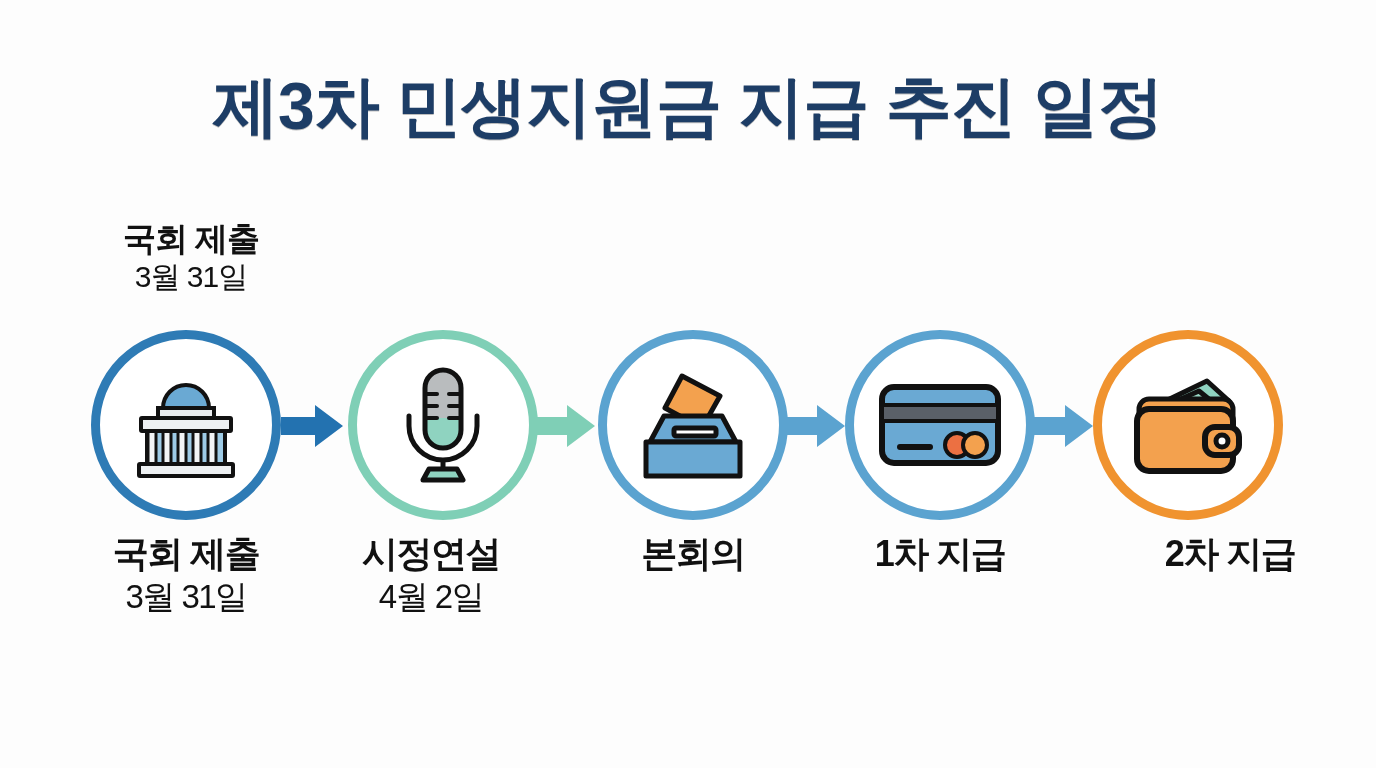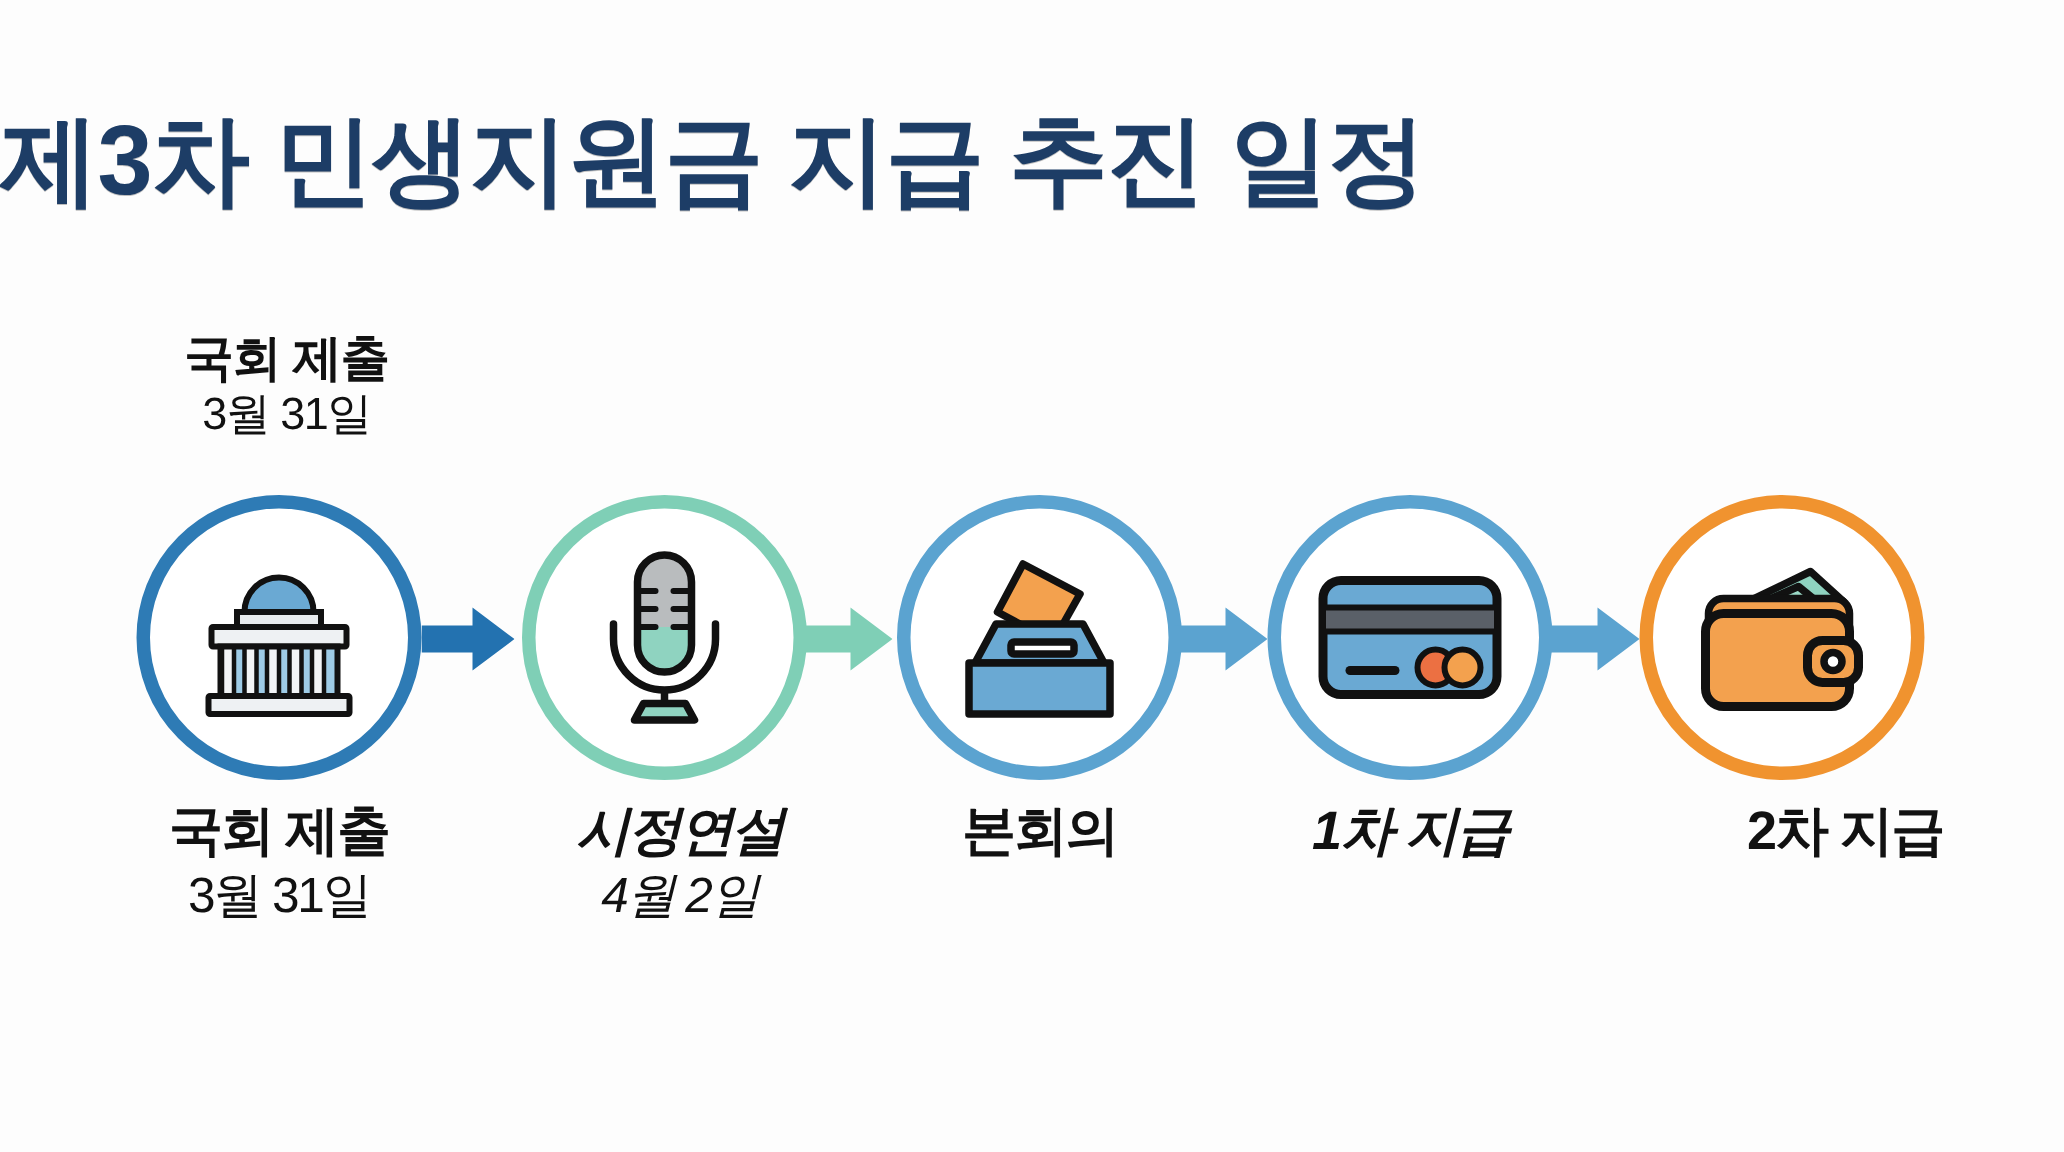--- a/index.html
+++ b/index.html
@@ -22,21 +22,21 @@
     height: 768px;
     background: #fdfdfd;
   }
 
   
   .title {
     position: absolute;
     top: 62px;
     left: 0;
     width: 1376px;
-    text-align: left;
+    text-align: center;
     font-size: 66px;
     font-weight: 700;
     letter-spacing: -1px;
     color: #1d3d66;
     white-space: nowrap;
     text-shadow: 0 1px 0 rgba(0,0,0,0.25);
   }
 
   
   .callout {
@@ -135,23 +135,23 @@
     letter-spacing: -1.5px;
   }
   .caption .cap-date {
     display: block;
     font-size: 33px;
     font-weight: 400;
     letter-spacing: -1.5px;
     margin-top: 7px;
   }
   .cap-0 { left: 61px; }
-  .cap-1 { left: 328px; font-style: italic; }
+  .cap-1 { left: 306px; }
   .cap-2 { left: 568px; text-align: center; }
-  .cap-3 { left: 815px; font-style: italic; }
+  .cap-3 { left: 815px; }
   .cap-4 { left: 1105px; }
 </style>
 </head>
 <body>
 
 <div class="page">
 
   <div class="title">제3차 민생지원금 지급 추진 일정</div>
 
   <div class="callout">

